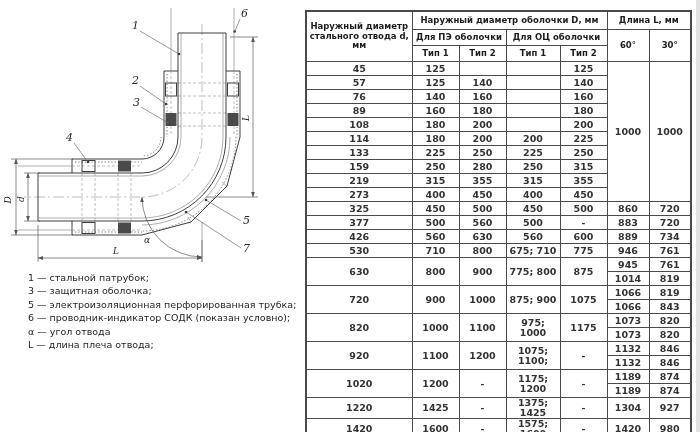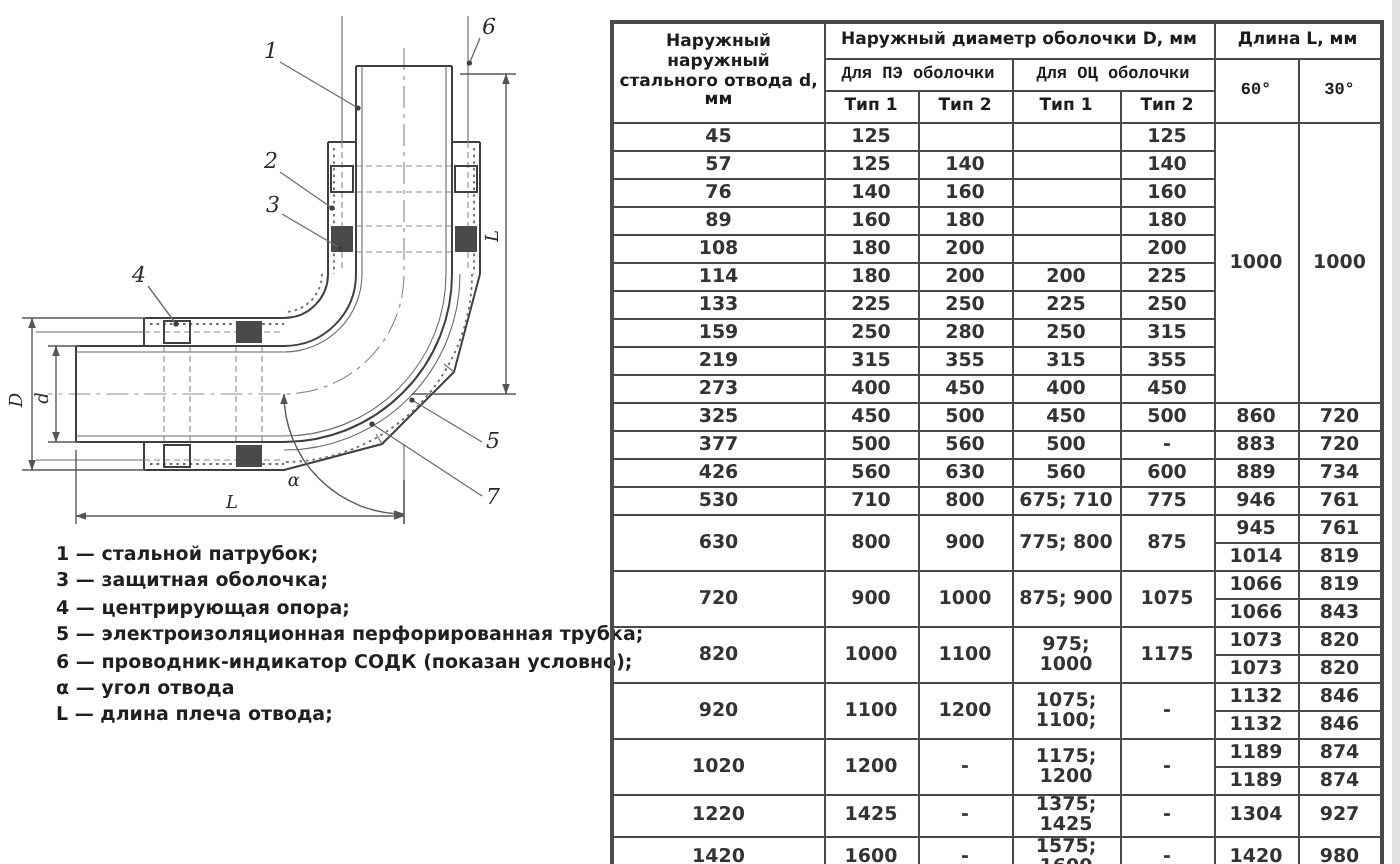--- a/index.html
+++ b/index.html
@@ -3,33 +3,33 @@
 <meta charset="utf-8">
 <style>
   html,body{margin:0;padding:0;background:#fff;}
   .stage{
     position:relative;width:700px;height:432px;background:#ffffff;overflow:hidden;
     font-family:"DejaVu Sans","Liberation Sans",sans-serif;color:#222;
   }
   .edge-strip{position:absolute;right:0;top:0;width:4px;height:432px;background:#e2e2e2;}
   
   .diagram{position:absolute;left:0;top:0;}
-  .legend{position:absolute;left:28px;top:271px;width:275px;font-size:9.5px;font-weight:bold;
+  .legend{position:absolute;left:28px;top:271px;width:275px;font-size:9.5px;font-weight:normal;
           color:#1f1f1f;line-height:13.4px;white-space:nowrap;}
   
   .tbl-wrap{position:absolute;left:305px;top:10px;}
   table.dims{border-collapse:collapse;table-layout:fixed;width:387px;height:406px;
              border:2px solid #4a4a4a;}
   table.dims th, table.dims td{
     border:1px solid #4a4a4a;text-align:center;vertical-align:middle;padding:0 1px;
   }
   table.dims th{font-size:8.5px;font-weight:bold;color:#1c1c1c;line-height:1.15;}
   table.dims td{font-size:9.5px;font-weight:bold;color:#333;white-space:pre-line;line-height:1.05;height:13px;}
   thead tr.h1 th{height:17px;}
-  thead tr.h2 th{height:15px;font-family:Liberation Mono, monospace;}
+  thead tr.h2 th{height:15px;}
   thead tr.h3 th{height:15px;}
   .c0{width:106px;}.c1{width:47px;}.c2{width:47px;}.c3{width:54px;}.c4{width:47px;}.c5{width:42px;}.c6{width:42px;}
   
   .ln{stroke:#3f3f3f;stroke-width:1;fill:none;}
   .ln2{stroke:#6b6b6b;stroke-width:.55;fill:none;}
   .dot{stroke:#6a6a6a;stroke-width:.9;fill:none;stroke-dasharray:1.3 2;}
   .hid{stroke:#8a8a8a;stroke-width:.55;fill:none;stroke-dasharray:3 2;}
   .cl{stroke:#909090;stroke-width:.6;fill:none;stroke-dasharray:11 3 2 3;}
   .dim{stroke:#5a5a5a;stroke-width:.7;fill:none;}
   .lead{stroke:#6e6e6e;stroke-width:.7;fill:none;}
@@ -161,41 +161,40 @@
 
       <path class="lead" d="M241 248 L186 212"></path>
         <circle cx="186" cy="212" r="1.3" fill="#3f3f3f"></circle>
       <text class="callout" x="243" y="252">7</text>
     </g>
   </svg>
 
   <div class="legend">
     <div>1 — стальной патрубок;</div>
     <div>3 — защитная оболочка;</div>
-    <div>4 — центрирующая опора;</div>
     <div>5 — электроизоляционная перфорированная трубка;</div>
     <div>6 — проводник-индикатор СОДК (показан условно);</div>
     <div>α — угол отвода</div>
     <div>L — длина плеча отвода;</div>
   </div>
 
   <div class="tbl-wrap">
     <table class="dims">
       <colgroup>
         <col class="c0">
           <col class="c1">
           <col class="c2">
           <col class="c3">
         <col class="c4">
           <col class="c5">
           <col class="c6">
       </colgroup>
       <thead>
         <tr class="h1">
-          <th rowspan="3">Наружный наружный стального отвода d, мм</th>
+          <th rowspan="3">Наружный диаметр стального отвода d, мм</th>
           <th colspan="4">Наружный диаметр оболочки D, мм</th>
           <th colspan="2">Длина L, мм</th>
         </tr>
         <tr class="h2">
           <th colspan="2">Для ПЭ оболочки</th>
           <th colspan="2">Для ОЦ оболочки</th>
           <th rowspan="2">60°</th>
           <th rowspan="2">30°</th>
         </tr>
         <tr class="h3">

